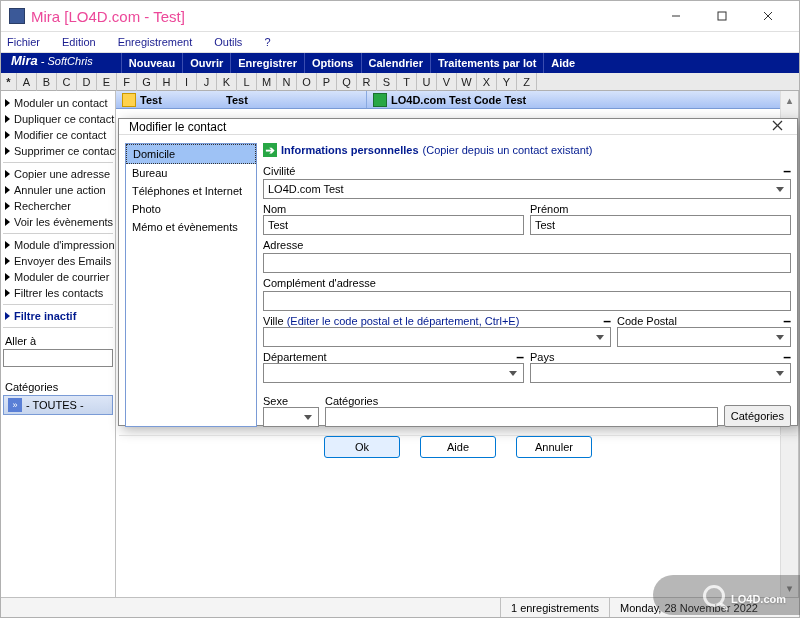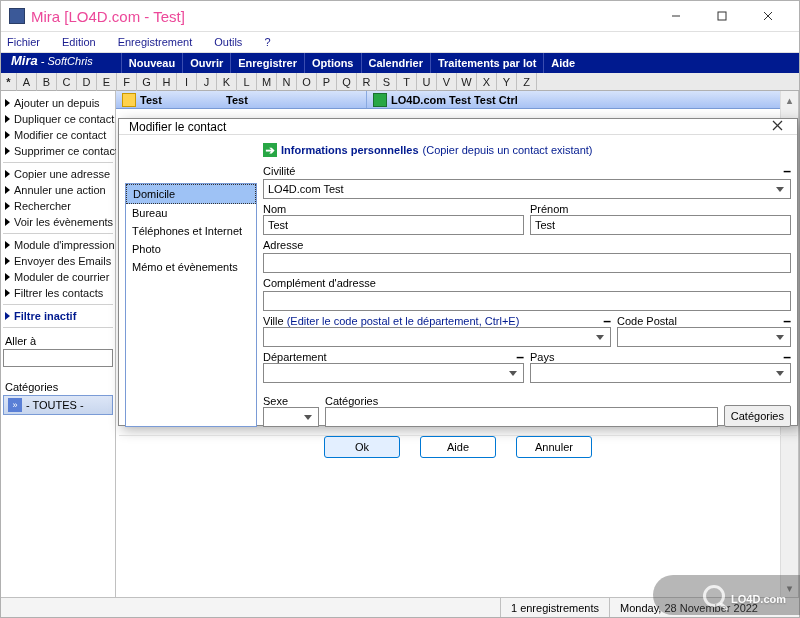--- a/index.html
+++ b/index.html
@@ -48,21 +48,21 @@
     
     .statusbar { height: 20px; border-top: 1px solid #c0c0c0; display:flex; align-items:center; background:#f4f4f4;}
     .statusbar .cell{ padding:0 10px; border-left:1px solid #c0c0c0; height:100%;display:flex;align-items:center;}
     .statusbar .spacer{ flex:1;}
     
     .dialog { position: absolute; left: 118px; top: 118px; width: 680px; height: 308px; background: #fff; border: 1px solid #888; box-shadow: 4px 4px 12px rgba(0,0,0,0.3); display:flex; flex-direction:column;}
     .dialog .dtitle { height: 28px; display:flex; align-items:center; padding: 0 10px; }
     .dialog .dtitle .t{ flex:1; font-size:12px;}
     .dialog .dtitle .x{ width:20px; text-align:center; font-size:13px;}
     .dialog .dbody{ flex:1; display:flex; border-top:1px solid #ddd; padding:8px 6px; gap:6px;}
-    .dialog .dlist{ width:132px; border:1px solid #7a9bd6; background:#fff;margin-top:40px;}
+    .dialog .dlist{ width:132px; border:1px solid #7a9bd6; background:#fff;}
     .dialog .dlist .li{ padding:3px 6px;}
     .dialog .dlist .li.sel{ background:#9ec2f5; border:1px dotted #333;}
     .dialog .dform{ flex:1; display:flex; flex-direction:column; gap:2px;}
     .dialog .section-h{ display:flex; align-items:center; gap:4px; color:#001a8f; font-weight:bold; font-size:12px; margin-bottom:4px;}
     .dialog .section-h .grn{ width:14px; height:14px; background:#28a745; color:#fff; display:flex; align-items:center; justify-content:center; font-size:11px;}
     .dialog .section-h .link{ font-weight:normal;}
     .dialog .fldrow{ display:flex; gap:6px;}
     .dialog .fldcol{ display:flex; flex-direction:column; flex:1;}
     .dialog .flbl{ font-size:11px; padding-top:2px; display:flex; justify-content:space-between; align-items:center;}
     .dialog .flbl .link{ color:#001a8f;}
@@ -162,21 +162,21 @@
       <div class="cell">X</div>
       <div class="cell">Y</div>
       <div class="cell">Z</div>
     </div>
 
   <div class="body">
 
     <div class="sidebar">
       <div class="sideitem">
           <span class="tri"></span>
-          <span>Ajouter un depuis</span>
+          <span>Moduler un contact</span>
         </div>
       <div class="sideitem">
           <span class="tri"></span>
           <span>Dupliquer ce contact</span>
         </div>
       <div class="sideitem">
           <span class="tri"></span>
           <span>Modifier ce contact</span>
         </div>
       <div class="sideitem">
@@ -239,21 +239,21 @@
           <div class="l1 tab">
               <span class="gicon"></span>
               <span>Test</span>
             </div>
           <div class="l2">
               <span>Test</span>
             </div>
         </div>
         <div class="col2 tab second">
             <span class="gicon"></span>
-            <span>LO4D.com Test Test  Ctrl</span>
+            <span>LO4D.com Test Code  Test</span>
           </div>
       </div>
       <div class="fakescroll">
         <div class="arrow">▴</div>
         <div class="arrow b">▾</div>
       </div>
     </div>
   </div>
 
   <div class="statusbar">

